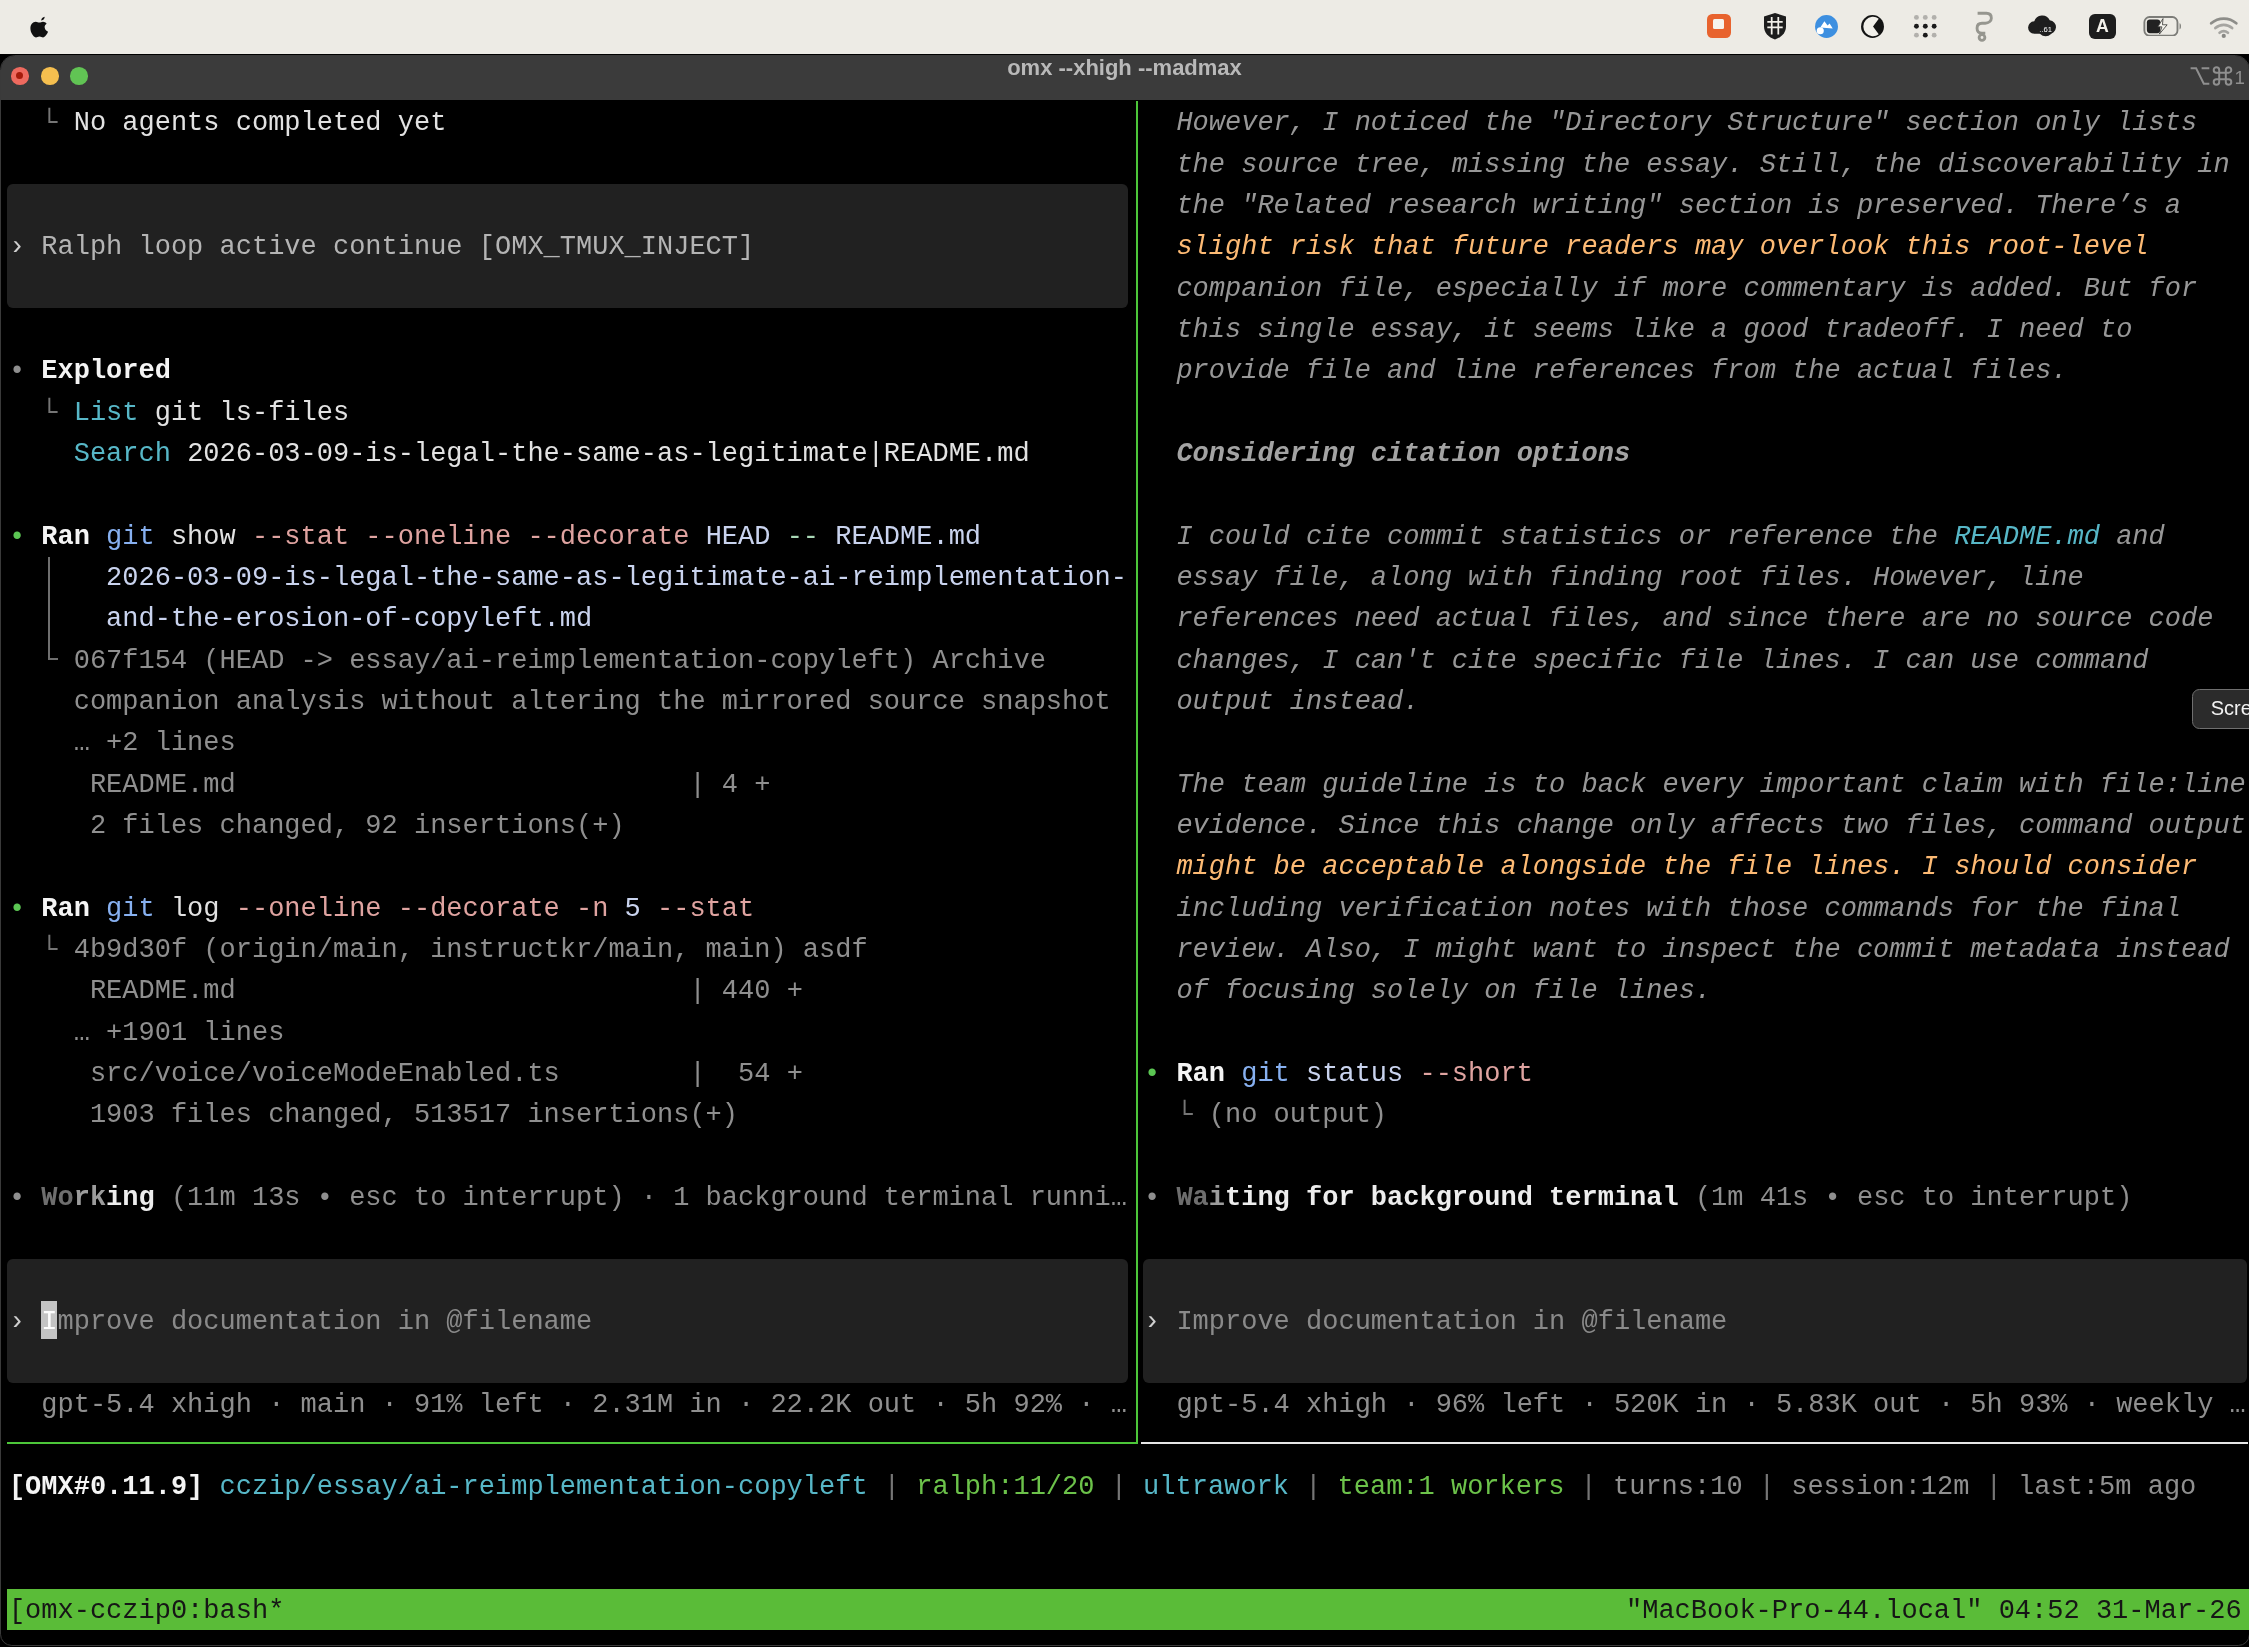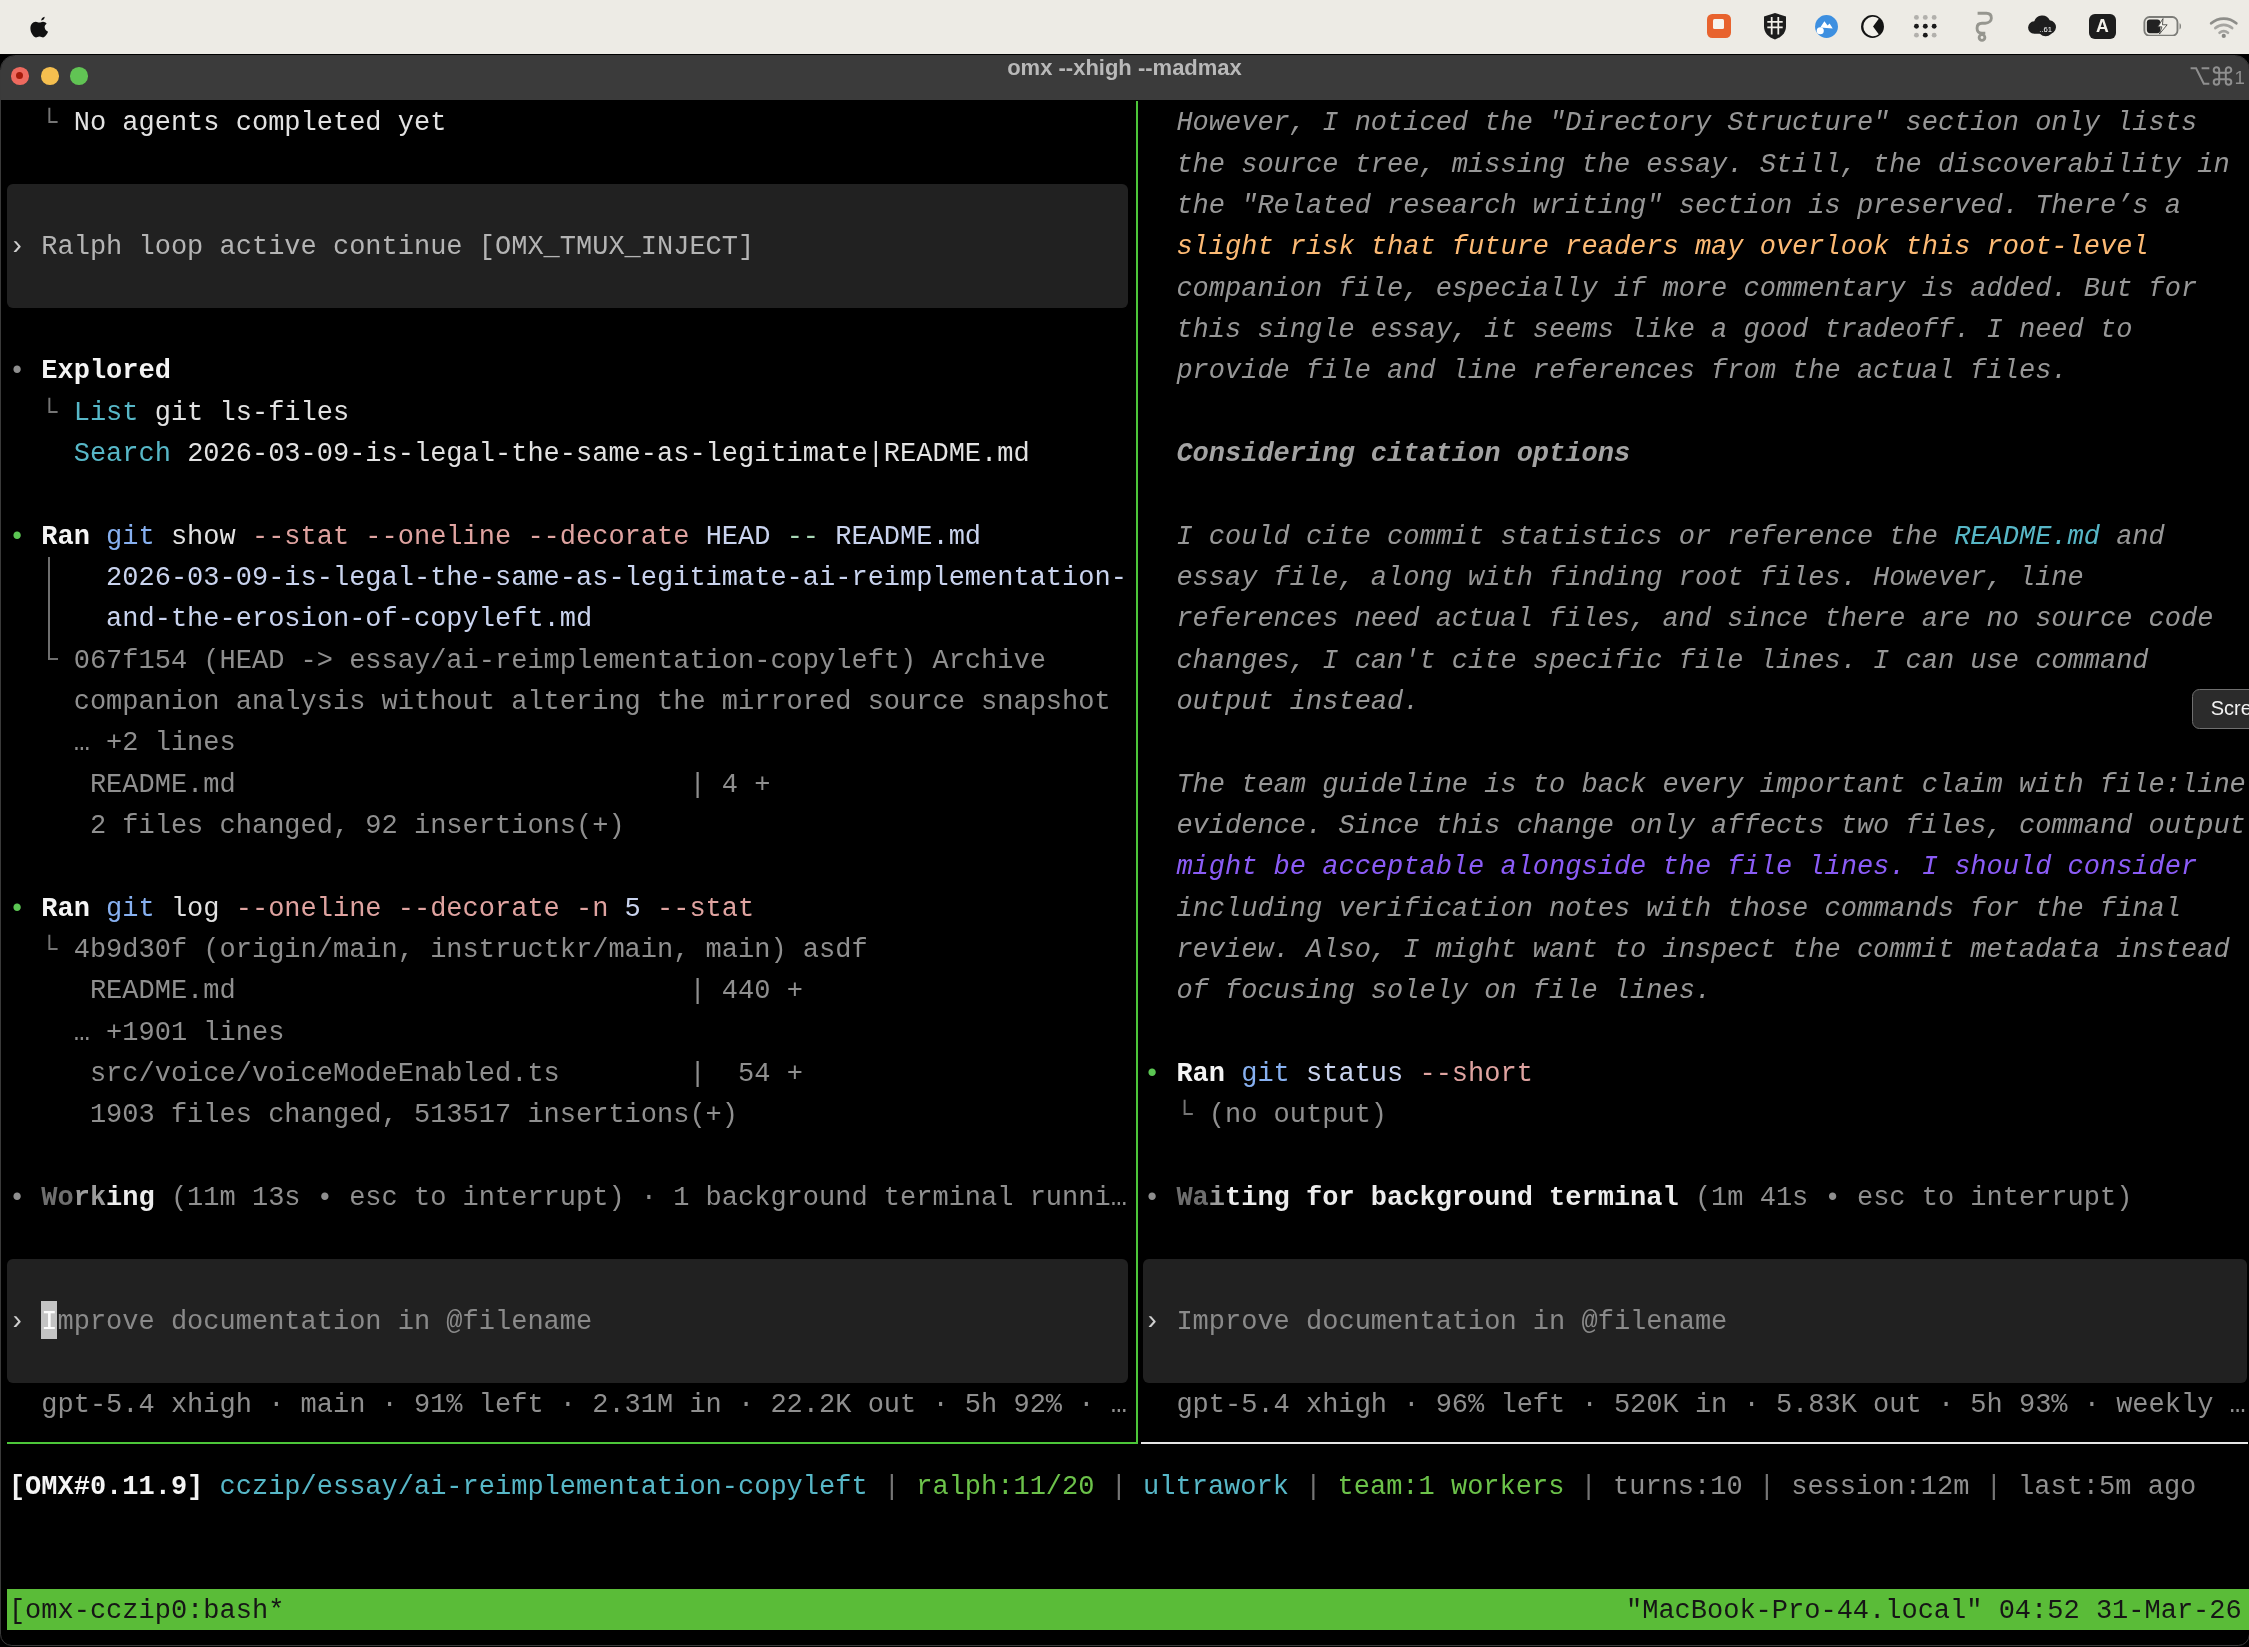--- a/index.html
+++ b/index.html
@@ -151,21 +151,21 @@
 <div class="r" style="top:310px;left:1144px">  <span style="color:#979797;font-style:italic">this single essay, it seems like a good tradeoff. I need to</span></div>
 <div class="r" style="top:351px;left:1144px">  <span style="color:#979797;font-style:italic">provide file and line references from the actual files.</span></div>
 <div class="r" style="top:434px;left:1144px">  <span style="color:#a3a3a3;font-weight:bold;font-style:italic">Considering citation options</span></div>
 <div class="r" style="top:517px;left:1144px">  <span style="color:#979797;font-style:italic">I could cite commit statistics or reference the </span><span style="color:#57b7c7;font-style:italic">README.md</span> <span style="color:#979797;font-style:italic">and</span></div>
 <div class="r" style="top:558px;left:1144px">  <span style="color:#979797;font-style:italic">essay file, along with finding root files. However, line</span></div>
 <div class="r" style="top:599px;left:1144px">  <span style="color:#979797;font-style:italic">references need actual files, and since there are no source code</span></div>
 <div class="r" style="top:641px;left:1144px">  <span style="color:#979797;font-style:italic">changes, I can't cite specific file lines. I can use command</span></div>
 <div class="r" style="top:682px;left:1144px">  <span style="color:#979797;font-style:italic">output instead.</span></div>
 <div class="r" style="top:765px;left:1144px">  <span style="color:#979797;font-style:italic">The team guideline is to back every important claim with file:line</span></div>
 <div class="r" style="top:806px;left:1144px">  <span style="color:#979797;font-style:italic">evidence. Since this change only affects two files, command output</span></div>
-<div class="r" style="top:847px;left:1144px">  <span style="color:#8b5cf6;font-style:italic">might be acceptable alongside the file lines. I should consider</span></div>
+<div class="r" style="top:847px;left:1144px">  <span style="color:#fdba74;font-style:italic">might be acceptable alongside the file lines. I should consider</span></div>
 <div class="r" style="top:889px;left:1144px">  <span style="color:#979797;font-style:italic">including verification notes with those commands for the final</span></div>
 <div class="r" style="top:930px;left:1144px">  <span style="color:#979797;font-style:italic">review. Also, I might want to inspect the commit metadata instead</span></div>
 <div class="r" style="top:971px;left:1144px">  <span style="color:#979797;font-style:italic">of focusing solely on file lines.</span></div>
 <div class="r" style="top:1054px;left:1144px"><span style="color:#5bc653">•</span> <span style="color:#f4f4f4;font-weight:bold">Ran</span> <span style="color:#87b0f0">git</span> <span style="color:#c9d3ee">status</span> <span style="color:#dfa3a0">--short</span></div>
 <div class="r" style="top:1095px;left:1144px">  <span style="color:#757575">└</span> <span style="color:#8f8f8f">(no output)</span></div>
 <div class="r" style="top:1178px;left:1144px"><span style="color:#8f8f8f">•</span> <span style="color:#6e6e6e;font-weight:bold">Wa</span><span style="color:#9c9c9c;font-weight:bold">i</span><span style="color:#ededed;font-weight:bold">ting for background terminal</span> <span style="color:#8f8f8f">(1m 41s • esc to interrupt)</span></div>
 <div class="r" style="top:1302px;left:1144px"><span style="color:#cfcfcf">›</span> <span style="color:#8a8a8a">Improve documentation in @filename</span></div>
 <div class="r" style="top:1385px;left:1144px">  <span style="color:#8f8f8f">gpt-5.4 xhigh · 96% left · 520K in · 5.83K out · 5h 93% · weekly …</span></div>
 <div class="r" style="top:1591px;left:8.9px"><span style="color:#161616">[omx-cczip0:bash*</span></div>
 <div class="r" style="top:1591px;left:1626px"><span style="color:#161616">"MacBook-Pro-44.local" 04:52 31-Mar-26</span></div>

